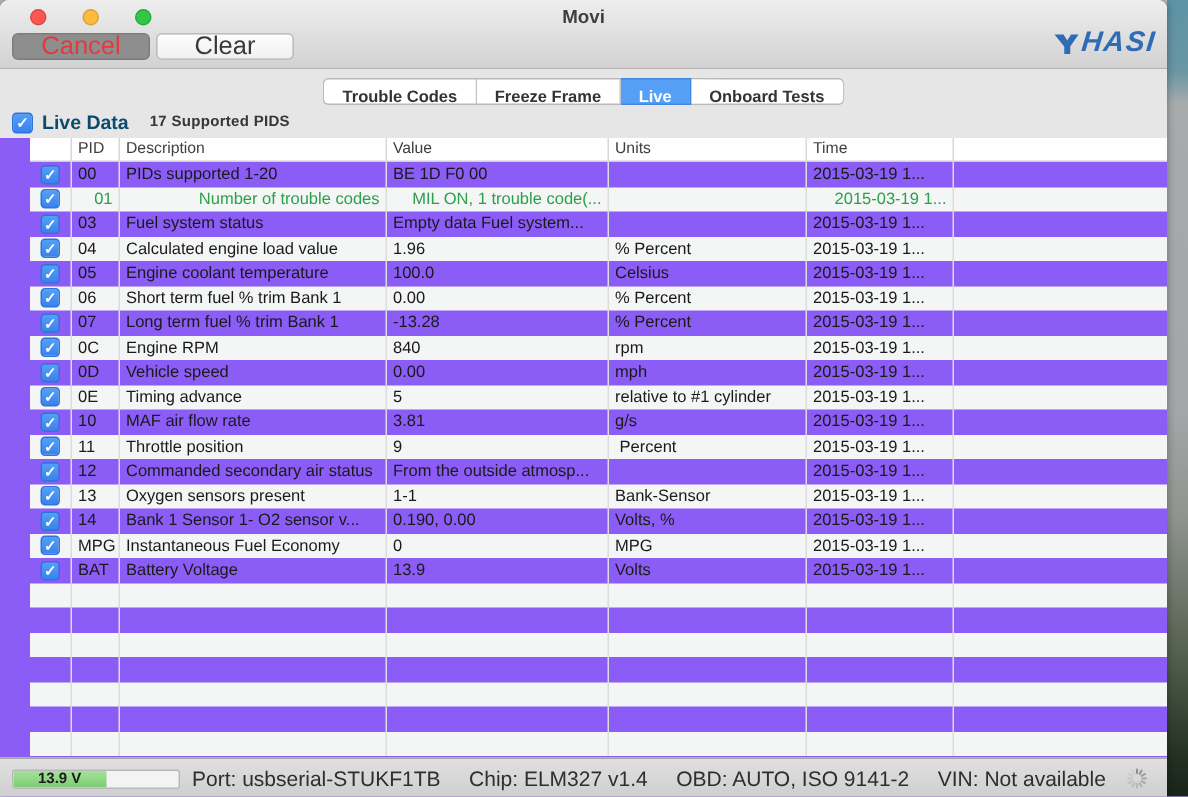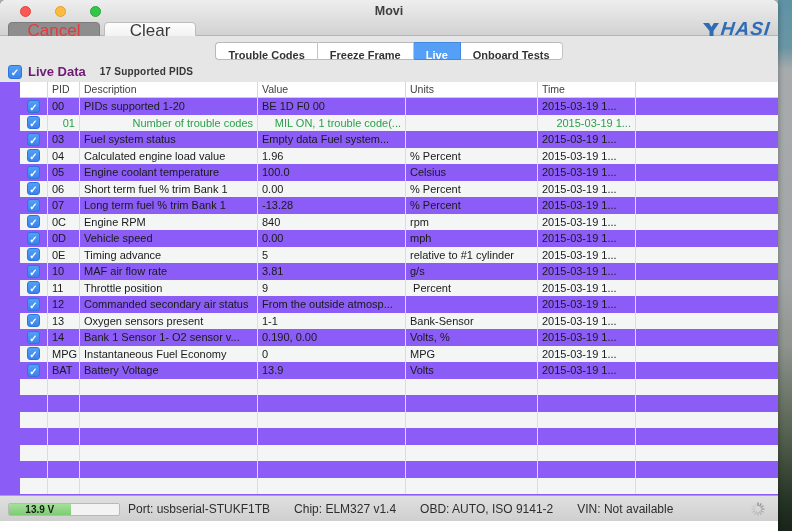--- a/index.html
+++ b/index.html
@@ -8,21 +8,21 @@
 
   
   .desktop { position:absolute; right:0; top:0; width:14px; height:531px;
     background:linear-gradient(#5e93a5 0%, #6a96a4 9%, #a7abac 13%, #a3a6a7 52%, #8f948f 65%, #55614f 82%, #233123 95%, #1a241a 100%); }
 
   .window { position:absolute; left:0; top:0; width:778px; height:531px;
     background:#fff; border-radius:6px 6px 0 0; overflow:hidden;
     box-shadow:0 0 6px rgba(0,0,0,.35); }
 
   
-  .chrome { height:36px; background:linear-gradient(#eeeeee, #d2d2d2); border-bottom:1px solid #b4b4b4; position:relative; }
+  .chrome { height:46px; background:linear-gradient(#eeeeee, #d2d2d2); border-bottom:1px solid #b4b4b4; position:relative; }
   .titlebar { height:22px; position:relative; }
   .lights { position:absolute; left:20px; top:6px; display:flex; gap:24px; }
   .light { width:11px; height:11px; border-radius:50%; display:inline-block; }
   .light.red    { background:#fc5753; border:1px solid #df4744; }
   .light.yellow { background:#fdbc40; border:1px solid #de9f34; }
   .light.green  { background:#33c748; border:1px solid #27aa35; }
   .title { text-align:center; font-size:12.5px; font-weight:bold; color:#3f3f3f; line-height:22px; }
 
   .toolbar { position:relative; height:24px; }
   .btn { position:absolute; top:0px; height:18px; border-radius:4px; font-size:17px;
@@ -41,21 +41,21 @@
          color:#333; border-top:1px solid #b9b9b9; border-bottom:1px solid #b9b9b9; border-right:1px solid #c4c4c4; }
   .tab.first { border-left:1px solid #b9b9b9; border-radius:4px 0 0 4px; }
   .tab.last  { border-radius:0 4px 4px 0;text-align:center; }
   .tab.active { background:#55a0f6; color:#fff; border-color:#3f8ae0; }
 
   .livedata-row { position:absolute; left:8px; top:28px; display:flex; align-items:center; }
   .checkbox { width:14px; height:14px; border-radius:3px; background:#c9c9c9; position:relative; display:inline-block; flex:0 0 auto; }
   .checkbox.checked { background:linear-gradient(#52a0f6,#3a82ee); border:1px solid #2f74d8; }
   .checkbox.checked::after { content:"✓"; position:absolute; left:0; top:0; width:100%; height:100%;
       color:#fff; font-size:10px; font-weight:bold; line-height:13px; text-align:center; }
-  .ld-title { font-size:13px; font-weight:bold; color:#701a75; margin-left:6px; }
+  .ld-title { font-size:13px; font-weight:bold; color:#0c4a6e; margin-left:6px; }
   .ld-sub   { font-size:10px; font-weight:bold; color:#363636; margin-left:14px; letter-spacing:.2px; }
 
   
   .table { background:#8b5cf6;padding-left:20px; }
   .thead, .trow { display:grid; grid-template-columns:28px 32px 178px 148px 132px 98px 1fr; }
   .thead { height:16px; border-bottom:1px solid #cfcfcf; background:#fff; }
   .thead .cell { font-size:10.5px; color:#404040; line-height:15px; padding:0 4px;
                  border-right:1px solid #d8d8d8; overflow:hidden; white-space:nowrap; }
   .thead .c-fill { border-right:none; }
   .tbody { height:397px; overflow:hidden; }
@@ -71,21 +71,21 @@
 
   
   .statusbar { height:26px; border-top:1px solid #a6a6a6; background:linear-gradient(#e0e0e0,#cfcfcf);
                display:flex; align-items:center; position:relative; }
   .battery { position:absolute; left:8px; top:7px; width:112px; height:13px; background:#f3f3f3;
              border:1px solid #b8b8b8; border-radius:2px; overflow:hidden; }
   .battery-fill { position:absolute; left:0; top:0; bottom:0; width:56%;
                   background:linear-gradient(#a5e09b,#7ccc72); }
   .battery-label { position:absolute; left:0; width:56%; text-align:center; font-size:10px; font-weight:bold;
                    color:#1c1c1c; line-height:12px; }
-  .status-items { position:absolute; left:128px; display:flex; gap:24px; font-size:12px; color:#2e2e2e; }
+  .status-items { position:absolute; left:128px; display:flex; gap:19px; font-size:14px; color:#2e2e2e; }
   .spinner { position:absolute; right:13px; top:6px; }
 
 </style>
 </head>
 <body>
 
 <div class="desktop"></div>
 
 <div class="window">
 

